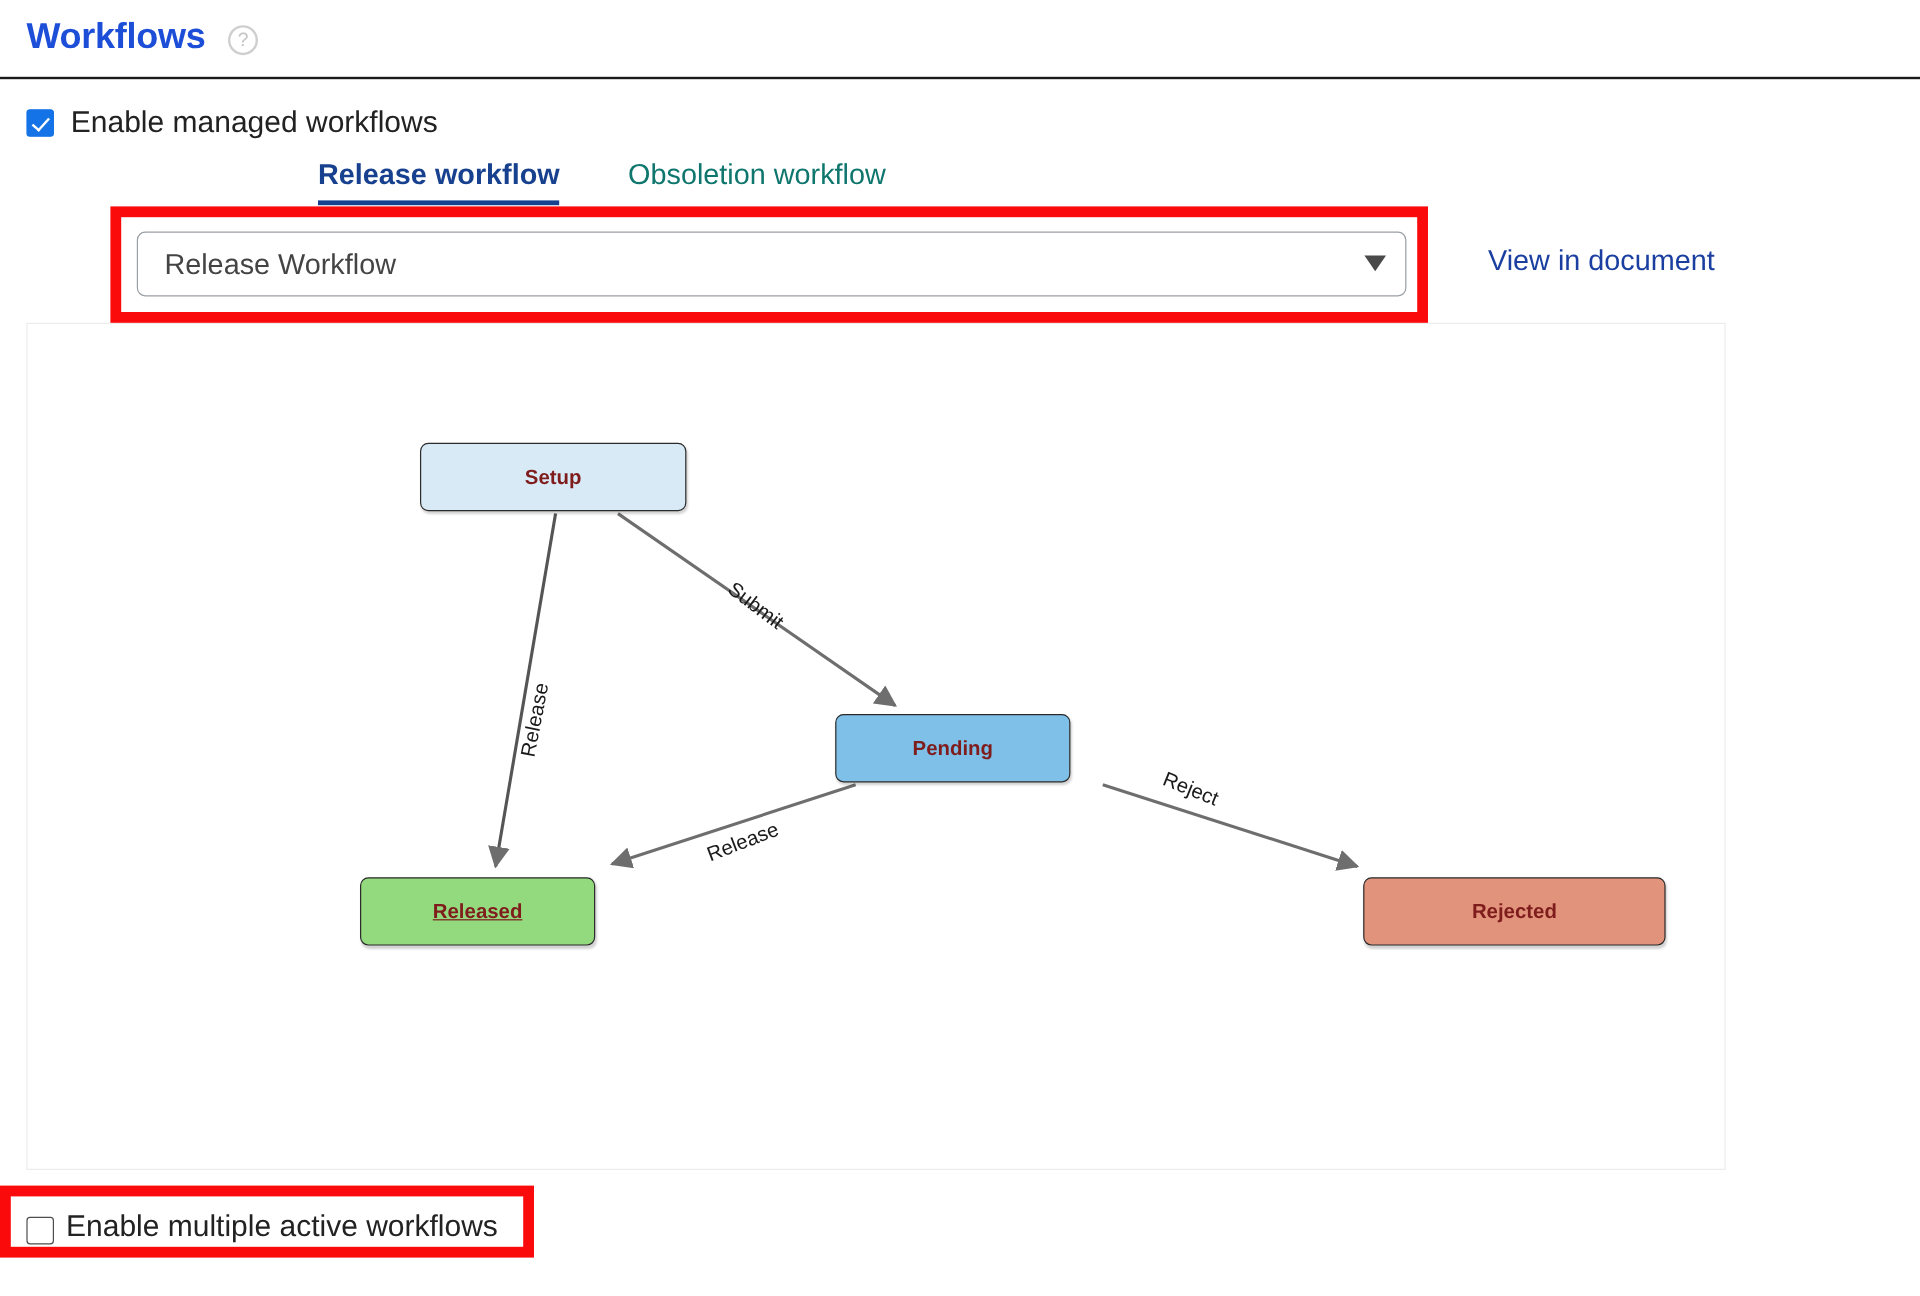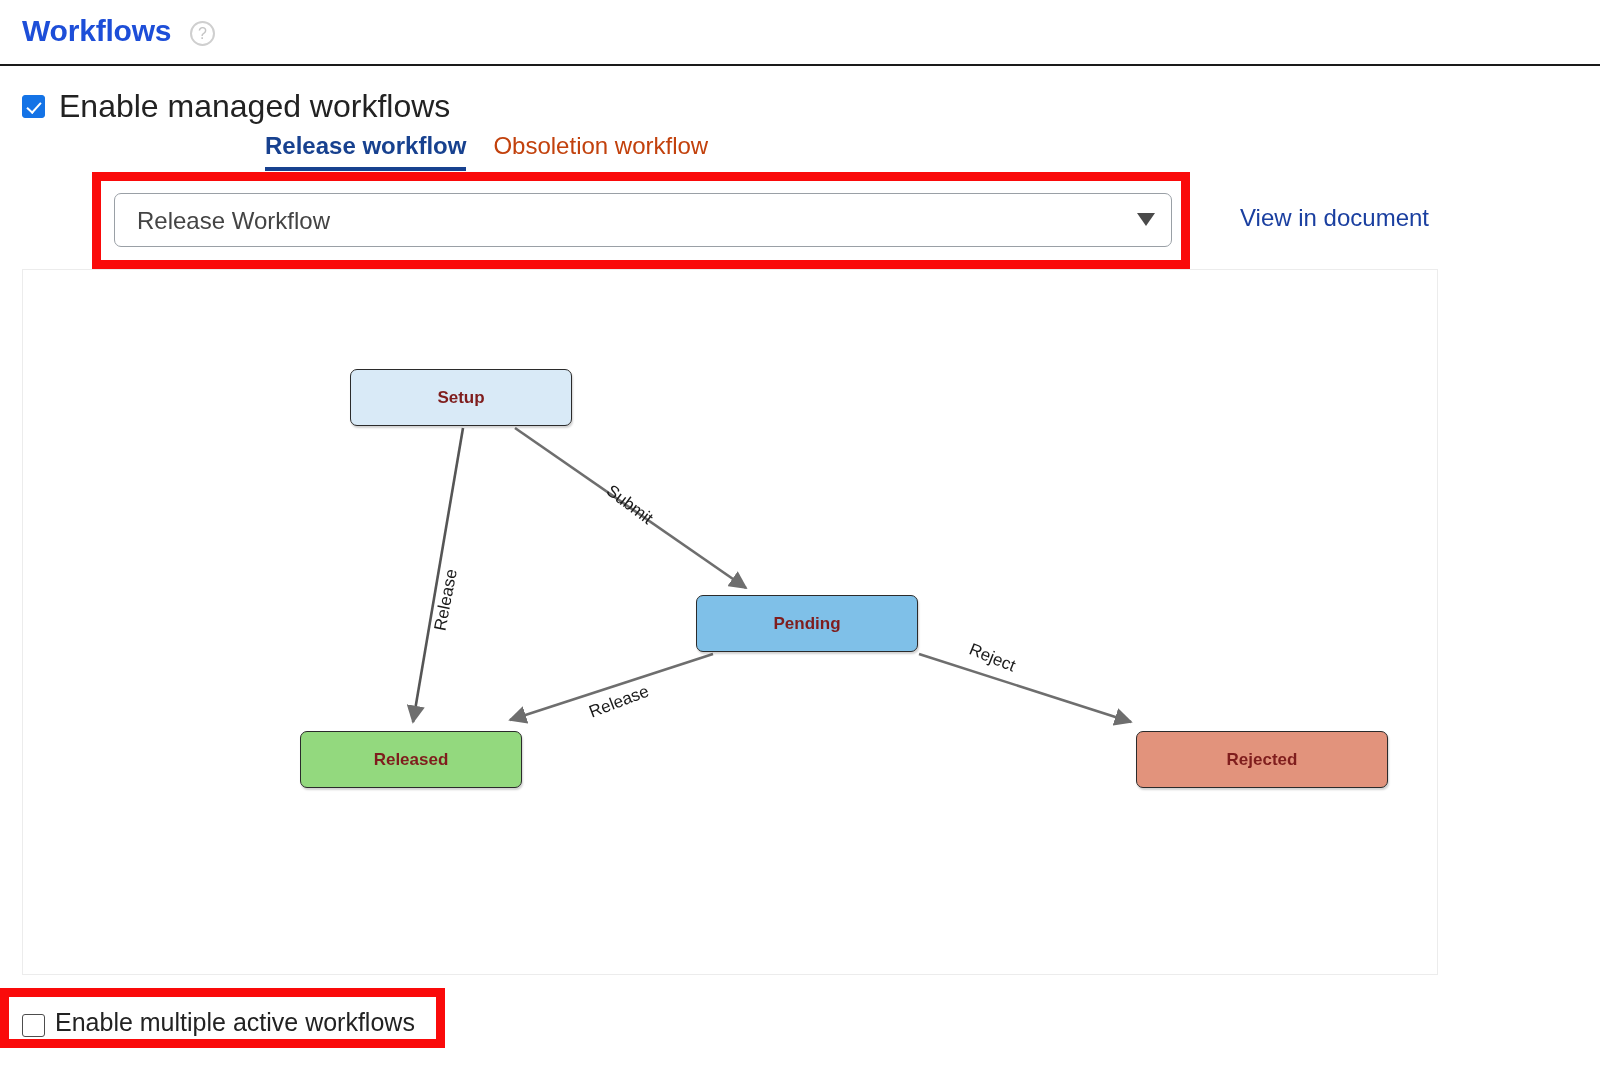--- a/index.html
+++ b/index.html
@@ -73,21 +73,21 @@
     border: solid #ffffff;
     border-width: 0 2.6px 2.6px 0;
     transform: rotate(42deg);
   }
   .cb.unchecked {
     background: #ffffff;
     border: 1.6px solid #4d4d4d;
   }
   #enable-managed-label {
     margin-left: 14px;
-    font-size: 32px;
+    font-size: 25px;
     color: #222222;
   }
 
   
   #tabs {
     position: absolute;
     left: 265px; top: 132px;
     display: flex;
     align-items: flex-end;
     gap: 27px;
@@ -96,22 +96,23 @@
     font-size: 24px;
     padding-bottom: 7px;
     cursor: pointer;
   }
   .tab.active {
     color: #17418f;
     font-weight: bold;
     border-bottom: 4px solid #17418f;
   }
   .tab.inactive {
-    color: #c2410c;
+    color: #0f766e;
     border-bottom: 4px solid transparent;
+    margin-left: 30px;
   }
 
   
   .annot-box {
     position: absolute;
     border: 9px solid #fa0a0a;
     box-sizing: border-box;
     pointer-events: none;
     z-index: 30;
   }
@@ -175,22 +176,22 @@
     border-radius: 7px;
     display: flex;
     align-items: center;
     justify-content: center;
     font-size: 17px;
     font-weight: bold;
     color: #7f1d1d;
     box-shadow: 1px 2px 2px rgba(0,0,0,0.18);
   }
   #node-setup    { left: 327px; top: 99px;  width: 222px; height: 57px;  background: #d9eaf7; }
-  #node-pending  { left: 673px; top: 325px; width: 222px; height: 57px;  background: #7fc0e8; }
-  #node-released { left: 277px; top: 461px; width: 222px; height: 57px;  background: #93d97e; }
+  #node-pending  { left: 673px; top: 325px; width: 196px; height: 57px;  background: #7fc0e8; }
+  #node-released { left: 277px; top: 461px; width: 196px; height: 57px;  background: #93d97e; text-decoration: underline; }
   #node-rejected { left: 1113px;top: 461px; width: 252px; height: 57px;  background: #e2937c; }
 
   .edge-label {
     position: absolute;
     font-size: 17px;
     color: #1a1a1a;
     white-space: nowrap;
     transform-origin: center center;
   }
   #label-release-1 { left: 392px; top: 320px; transform: rotate(-79deg); }

